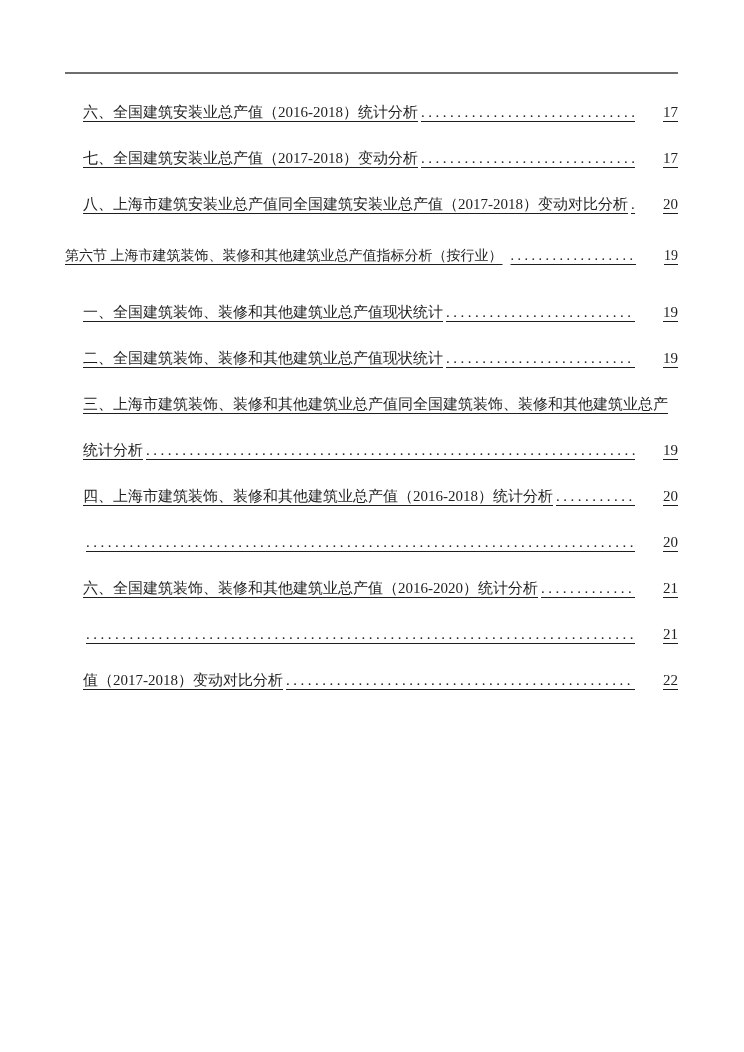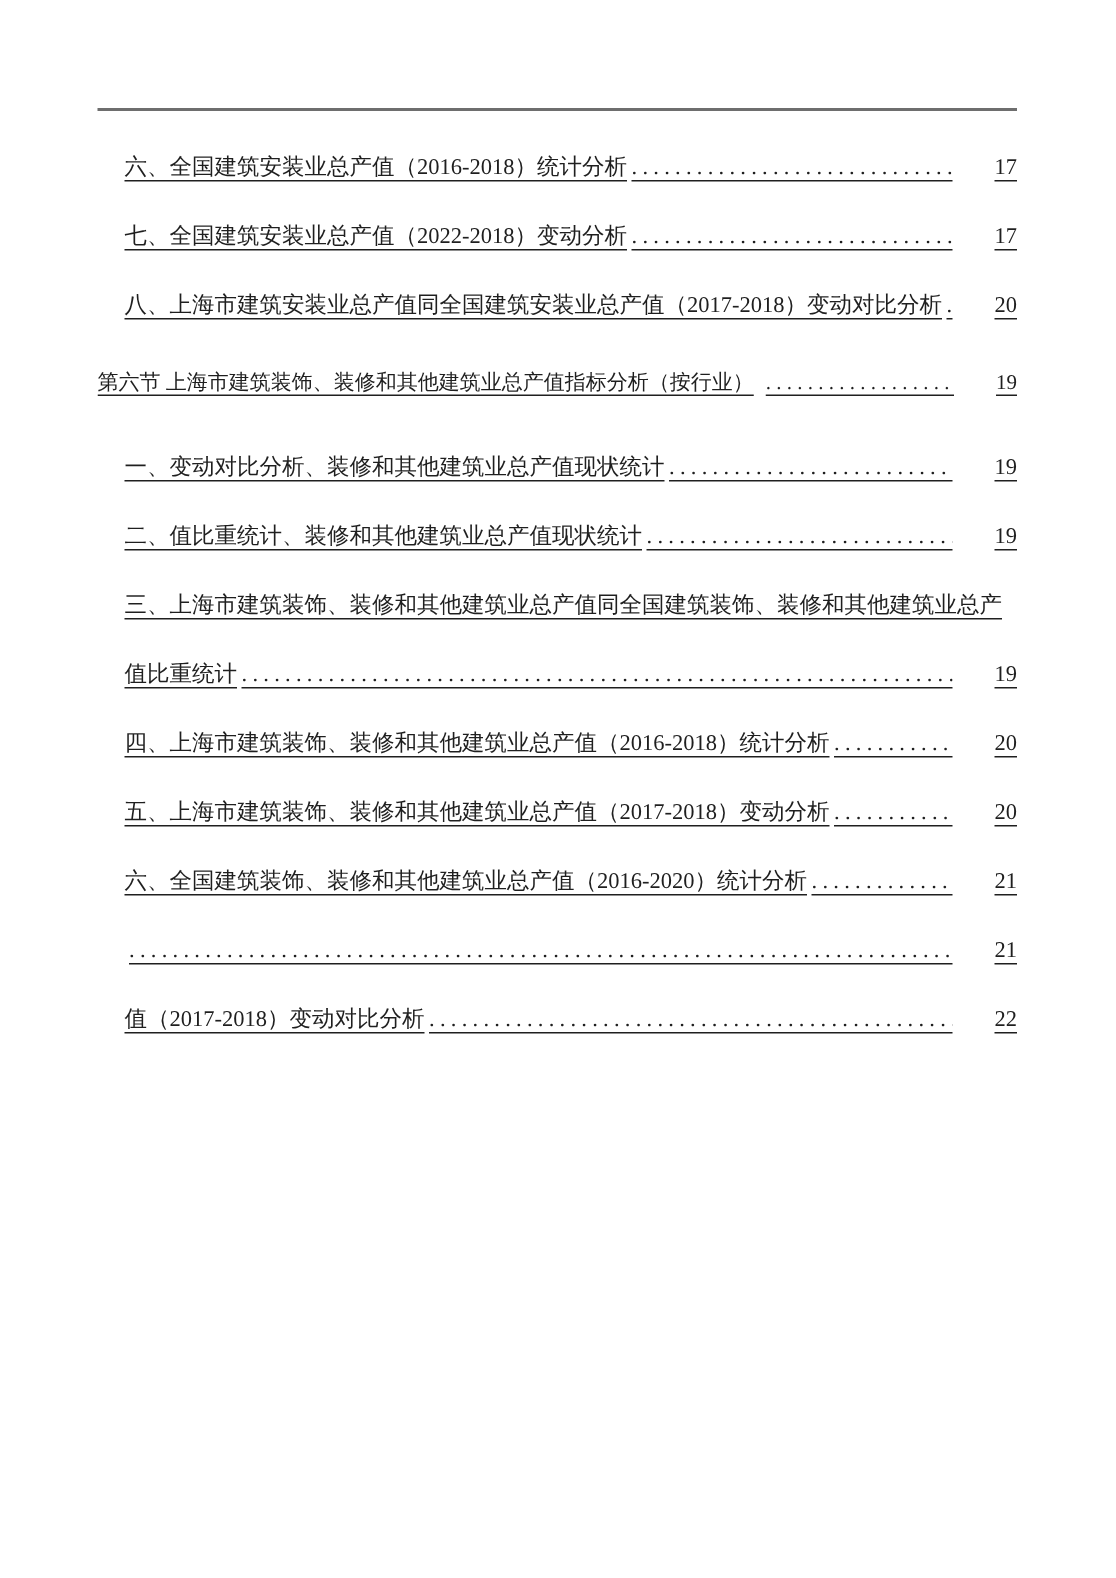--- a/index.html
+++ b/index.html
@@ -85,73 +85,72 @@
   <div class="toc-list">
       <div class="entry item">
         <div class="row">
           <span class="txt">六、全国建筑安装业总产值（2016-2018）统计分析</span>
           <span class="leader">................................................................................................................................................................................................................................................</span>
           <span class="pg">17</span>
         </div>
       </div>
       <div class="entry item">
         <div class="row">
-          <span class="txt">七、全国建筑安装业总产值（2022-2018）变动分析</span>
+          <span class="txt">七、全国建筑安装业总产值（2017-2018）变动分析</span>
           <span class="leader">................................................................................................................................................................................................................................................</span>
           <span class="pg">17</span>
         </div>
       </div>
       <div class="entry item">
         <div class="row">
           <span class="txt">八、上海市建筑安装业总产值同全国建筑安装业总产值（2017-2018）变动对比分析</span>
           <span class="leader">................................................................................................................................................................................................................................................</span>
           <span class="pg">20</span>
         </div>
       </div>
       <div class="entry section">
         <div class="row">
           <span class="txt">第六节 上海市建筑装饰、装修和其他建筑业总产值指标分析（按行业）</span>
           <span class="leader">................................................................................................................................................................................................................................................</span>
           <span class="pg">19</span>
         </div>
       </div>
       <div class="entry item">
         <div class="row">
-          <span class="txt">一、变动对比分析、装修和其他建筑业总产值现状统计</span>
+          <span class="txt">一、全国建筑装饰、装修和其他建筑业总产值现状统计</span>
           <span class="leader">................................................................................................................................................................................................................................................</span>
           <span class="pg">19</span>
         </div>
       </div>
       <div class="entry item">
         <div class="row">
-          <span class="txt">二、值比重统计、装修和其他建筑业总产值现状统计</span>
+          <span class="txt">二、全国建筑装饰、装修和其他建筑业总产值现状统计</span>
           <span class="leader">................................................................................................................................................................................................................................................</span>
           <span class="pg">19</span>
         </div>
       </div>
       <div class="entry item">
         <div class="row">
           <span class="txt">三、上海市建筑装饰、装修和其他建筑业总产值同全国建筑装饰、装修和其他建筑业总产</span>
         </div>
         <div class="row">
-          <span class="txt">值比重统计</span>
+          <span class="txt">统计分析</span>
           <span class="leader">................................................................................................................................................................................................................................................</span>
           <span class="pg">19</span>
         </div>
       </div>
       <div class="entry item">
         <div class="row">
           <span class="txt">四、上海市建筑装饰、装修和其他建筑业总产值（2016-2018）统计分析</span>
           <span class="leader">................................................................................................................................................................................................................................................</span>
           <span class="pg">20</span>
         </div>
       </div>
       <div class="entry item">
         <div class="row">
-          <span class="txt">五、上海市建筑装饰、装修和其他建筑业总产值（2017-2018）变动分析</span>
           <span class="leader">................................................................................................................................................................................................................................................</span>
           <span class="pg">20</span>
         </div>
       </div>
       <div class="entry item">
         <div class="row">
           <span class="txt">六、全国建筑装饰、装修和其他建筑业总产值（2016-2020）统计分析</span>
           <span class="leader">................................................................................................................................................................................................................................................</span>
           <span class="pg">21</span>
         </div>

